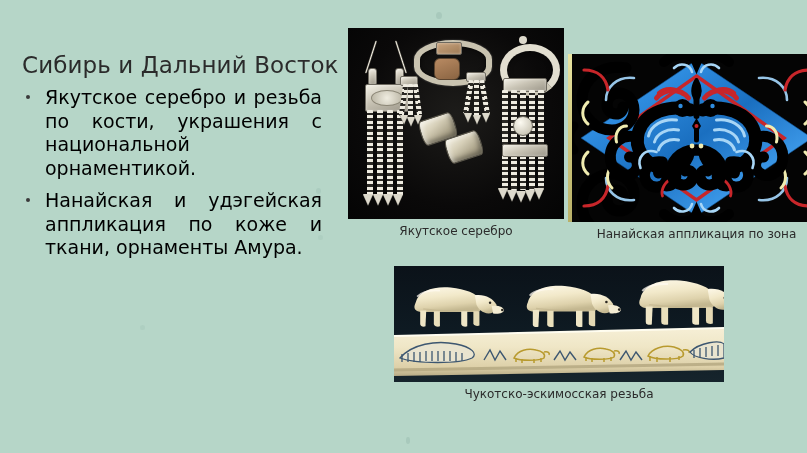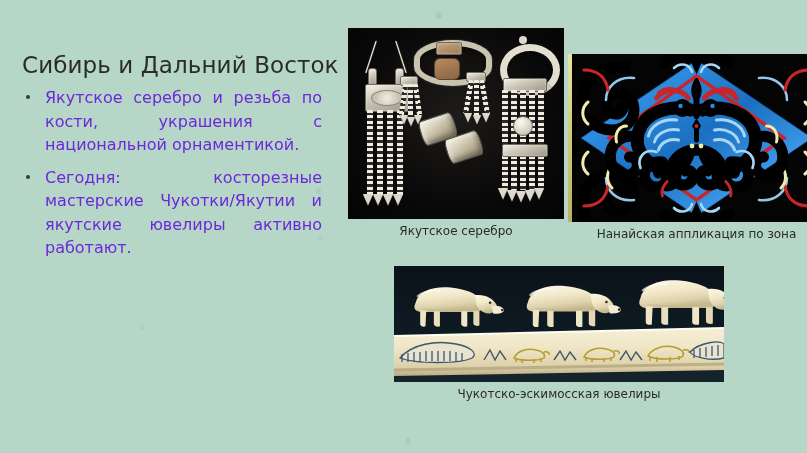--- a/index.html
+++ b/index.html
@@ -46,23 +46,23 @@
   }
   .bullets {
     list-style: none;
     margin: 0;
     padding: 0;
   }
   .bullet {
     position: relative;
     padding-left: 23px;
     margin-bottom: 9px;
-    font-size: 16px;
+    font-size: 19px;
     line-height: 23.5px;
-    color: #6d28d9;
+    color: #000000;
     text-align: justify;
     text-align-last: left;
     -moz-text-align-last: left;
   }
   .bullet:last-child { margin-bottom: 0; }
   .bullet-dot {
     position: absolute;
     left: 4px;
     top: 9px;
     width: 4px;
@@ -174,21 +174,21 @@
 
     <h1 class="slide-title">Сибирь и Дальний Восток</h1>
 
     <ul class="bullets">
       <li class="bullet">
         <span class="bullet-dot"></span>
         <span>Якутское серебро и резьба по кости, украшения с национальной орнаментикой.</span>
       </li>
       <li class="bullet">
         <span class="bullet-dot"></span>
-        <span>Сегодня: косторезные мастерские Чукотки/Якутии и якутские ювелиры активно работают.</span>
+        <span>Нанайская и удэгейская аппликация по коже и ткани, орнаменты Амура.</span>
       </li>
     </ul>
   </div>
 
   <figure class="figure" id="fig-silver" style="margin:0;">
     <div class="frame">
       <div class="velvet"></div>
 
       <div class="sv chain" style="left:22px;top:12px;width:2px;height:34px;transform:rotate(18deg);"></div>
       <div class="sv chain" style="left:52px;top:12px;width:2px;height:34px;transform:rotate(-18deg);"></div>
@@ -459,16 +459,16 @@
           <path d="M256,90 L256,95 M263,91 L263,96 M276,91 L276,96 M285,90 L285,94"></path>
           <path d="M289,84 C294,83 296,85 295,87"></path>
         </g>
 
         <g stroke="#3c5670" fill="none" stroke-width="1.3">
           <path d="M296,86 C306,76 326,74 330,78 L330,92 C318,95 300,92 296,86 Z" fill="#e9e4cf"></path>
           <path d="M300,84 L300,92 M306,82 L306,91 M312,81 L312,91 M318,80 L318,90 M324,79 L324,90"></path>
         </g>
       </svg>
     </div>
-    <figcaption class="caption">Чукотско-эскимосская ювелиры</figcaption>
+    <figcaption class="caption">Чукотско-эскимосская резьба</figcaption>
   </figure>
 
 </div>
 
 </body></html>

